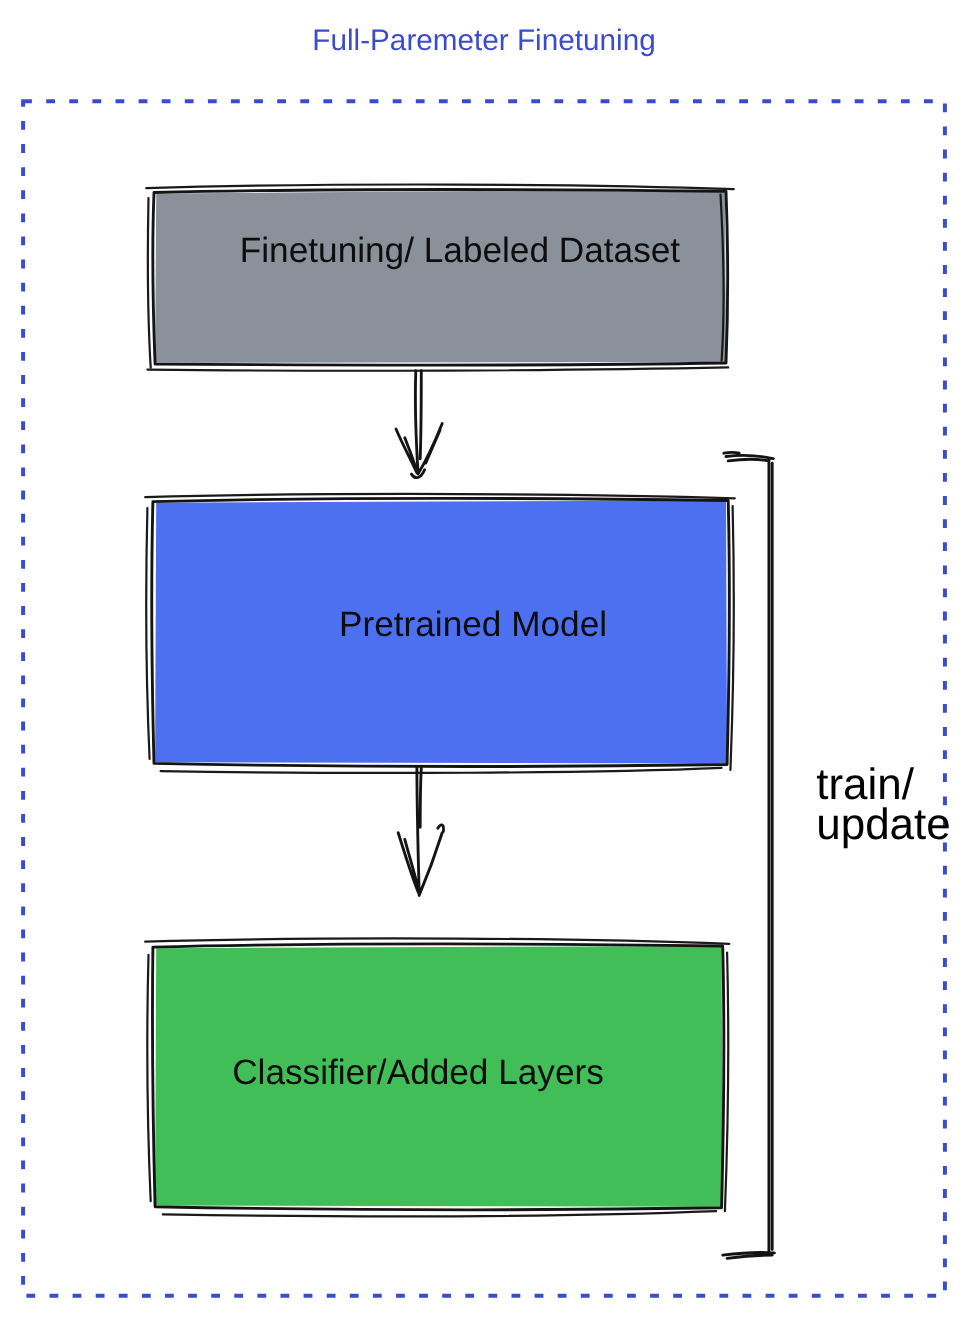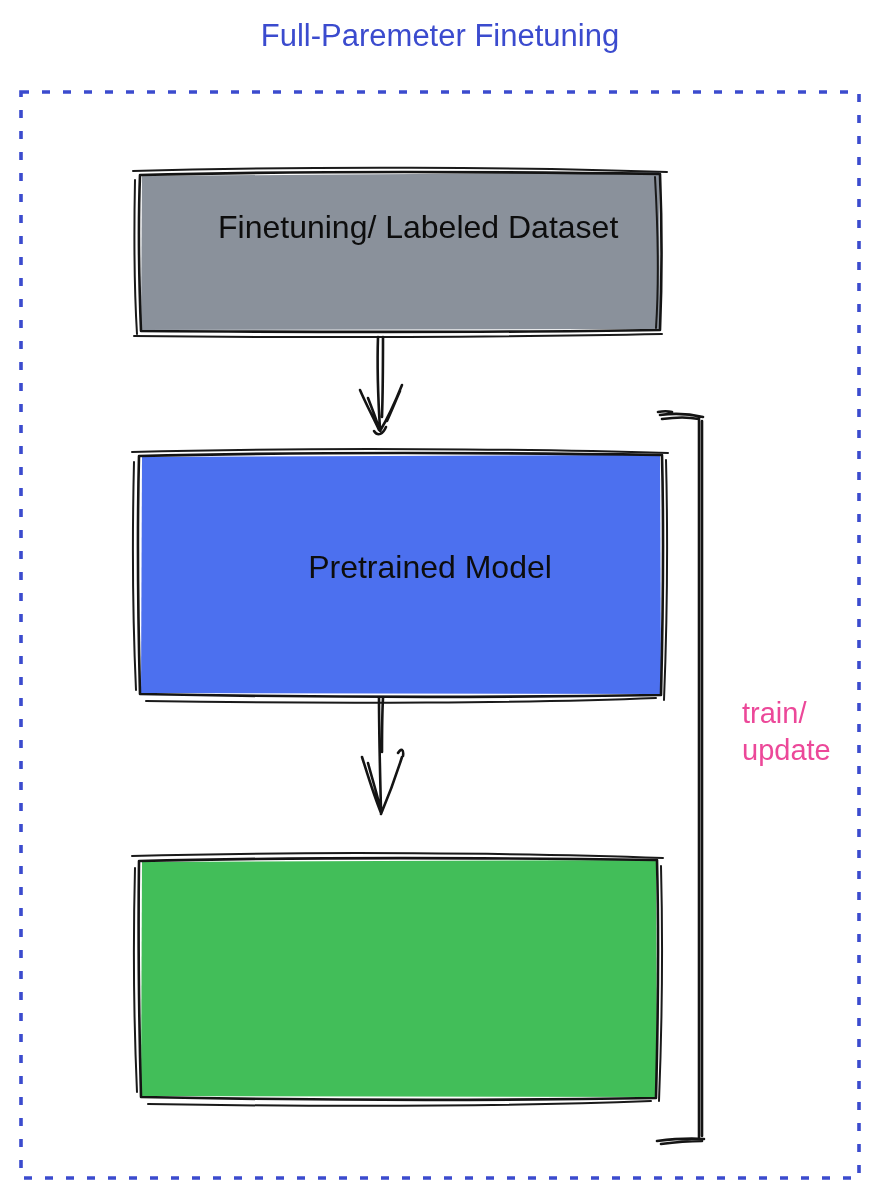--- a/index.html
+++ b/index.html
@@ -4,24 +4,24 @@
 <style>
   html,body{margin:0;padding:0;background:#ffffff;}
   body{width:880px;height:1200px;position:relative;overflow:hidden;
        font-family:"Liberation Sans", sans-serif;}
   #stage{position:absolute;inset:0;width:880px;height:1200px;}
   svg.canvas{position:absolute;left:0;top:0;}
   .ink{fill:none;stroke:#141414;stroke-width:2.6;stroke-linecap:round;stroke-linejoin:round;}
   .ink2{fill:none;stroke:#1a1a1a;stroke-width:2;stroke-linecap:round;stroke-linejoin:round;}
   .label{position:absolute;color:#0d0d0d;font-size:32px;line-height:38px;white-space:nowrap;}
   .title{position:absolute;left:0;top:15px;width:880px;text-align:center;
-         color:#3B4BCE;font-size:31px;line-height:42px;font-weight:500;}
+         color:#3B4BCE;font-size:27px;line-height:42px;font-weight:500;}
   .center{text-align:center;}
-  .bracket-label{position:absolute;left:742px;top:695px;color:#ec4899;
-                 font-size:29px;line-height:37px;}
+  .bracket-label{position:absolute;left:742px;top:695px;color:#000000;
+                 font-size:40px;line-height:37px;}
 </style>
 </head>
 <body>
 
 <div id="stage">
 
   <div class="title">Full-Paremeter Finetuning</div>
 
   <svg class="canvas" width="880" height="1200" viewBox="0 0 880 1200">
 
@@ -55,19 +55,20 @@
 
     <g>
       <path class="ink" d="M699 418 C 699 660 699 900 699 1139 M702 421 C 702 660 702 900 702 1136 M660 415 C 675 413 690 414 703 417 M662 419 C 676 417 689 417 699 419 M657 1141 C 673 1139 689 1138 704 1139 M661 1144 C 676 1142 691 1141 702 1141 M658 412 C 663 411 668 411 672 412"></path>
     </g>
   </svg>
 
   <div class="label" style="left:178px;top:208px;margin-left:40px;">Finetuning/ Labeled Dataset</div>
 
   <div class="label center" style="left:138px;top:548px;width:584px;">Pretrained Model</div>
 
+  <div class="label center" style="left:118px;top:955px;width:524px;">Classifier/Added Layers</div>
 
   <div class="bracket-label">
     <div>train/</div>
     <div>update</div>
   </div>
 
 </div>
 
 </body></html>

